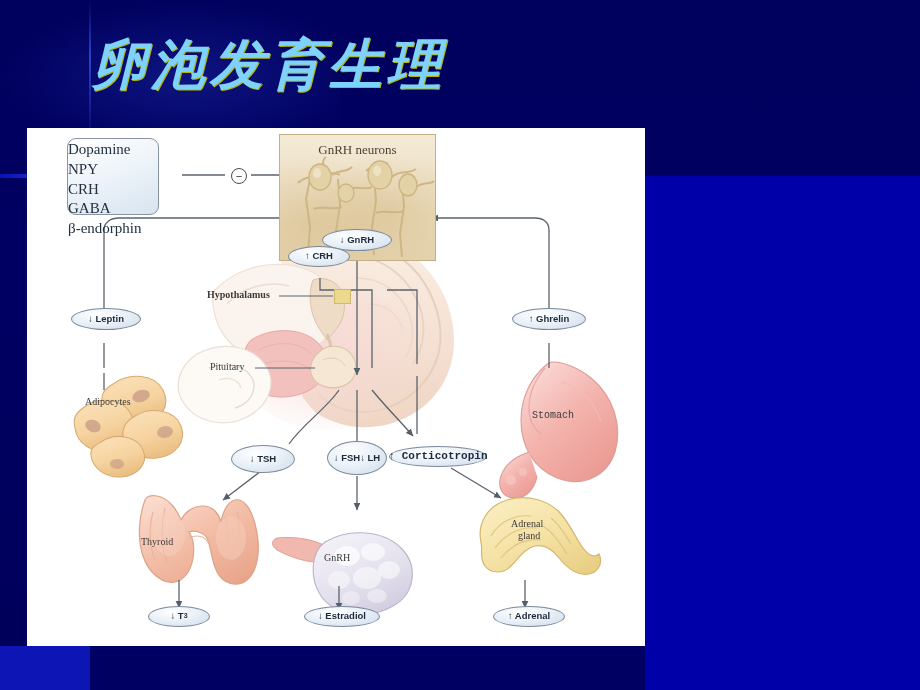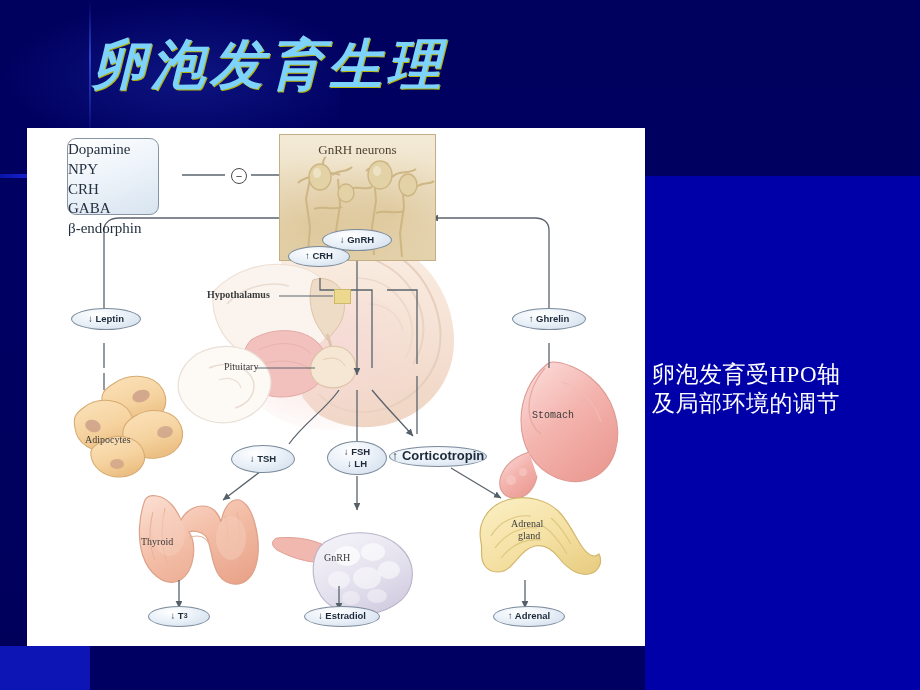--- a/index.html
+++ b/index.html
@@ -153,24 +153,20 @@
   <div class="bg-title-glow"></div>
   <div class="bg-vline"></div>
   <div class="bg-hline"></div>
   <div class="bg-right-panel"></div>
   <div class="bg-bottom-strip"></div>
   <div class="bg-bottom-right"></div>
   <div class="bg-bottom-left-block"></div>
 
   <div id="title">卵泡发育生理</div>
 
-  <div id="caption">
-    <div>卵泡发育受HPO轴</div>
-    <div>及局部环境的调节</div>
-  </div>
 
   <div id="figure">
 
     <svg id="figsvg" width="618" height="518" viewBox="0 0 618 518">
       <defs>
         <linearGradient id="brainG" x1="0" y1="0" x2="0" y2="1">
           <stop offset="0%" stop-color="#fbeee4"></stop>
           <stop offset="55%" stop-color="#f5e0d2"></stop>
           <stop offset="100%" stop-color="#efd3c1"></stop>
         </linearGradient>
@@ -394,44 +390,44 @@
           <ellipse cx="37" cy="38" rx="4" ry="5"></ellipse>
           <ellipse cx="97" cy="36" rx="4" ry="5"></ellipse>
         </g>
       </svg>
       <div class="neuron-caption">GnRH neurons</div>
     </div>
 
     <div class="hypo-marker"></div>
 
     <div class="acap" style="left:180px;top:161px;font-weight:bold;">Hypothalamus</div>
-    <div class="acap" style="left:183px;top:233px;margin-left:14px;">Pituitary</div>
-    <div class="acap" style="left:58px;top:268px;margin-top:38px;">Adipocytes</div>
+    <div class="acap" style="left:183px;top:233px;">Pituitary</div>
+    <div class="acap" style="left:58px;top:268px;">Adipocytes</div>
     <div class="acap" style="left:505px;top:282px;font-family:Liberation Mono, monospace;">Stomach</div>
     <div class="acap" style="left:114px;top:408px;">Thyroid</div>
     <div class="acap" style="left:297px;top:424px;">GnRH</div>
     <div class="acap" style="left:484px;top:390px;">Adrenal</div>
     <div class="acap" style="left:491px;top:402px;">gland</div>
 
     <div class="pill" style="left:295px;top:101px;width:70px;height:22px;">↓ GnRH</div>
 
     <div class="pill" style="left:261px;top:118px;width:62px;height:21px;">↑ CRH</div>
 
     <div class="pill" style="left:44px;top:180px;width:70px;height:22px;">↓ Leptin</div>
 
     <div class="pill" style="left:485px;top:180px;width:74px;height:22px;">↑ Ghrelin</div>
 
     <div class="pill" style="left:204px;top:317px;width:64px;height:28px;">↓ TSH</div>
 
-    <div class="pill two" style="left:300px;top:313px;width:60px;height:34px;flex-direction:column;">
+    <div class="pill two" style="left:300px;top:313px;width:60px;height:34px;flex-direction:row;">
       <span>↓ FSH</span>
       <span>↓ LH</span>
     </div>
 
-    <div class="pill" style="left:362px;top:318px;width:98px;height:21px;font-size:13px;">↑ Corticotropin</div>
+    <div class="pill" style="left:362px;top:318px;width:98px;height:21px;font-size:11px;font-family:Liberation Mono, monospace;">↑ Corticotropin</div>
 
     <div class="pill" style="left:121px;top:478px;width:62px;height:21px;">
       <span>↓ T</span>
         <sub>3</sub>
     </div>
 
     <div class="pill" style="left:277px;top:478px;width:76px;height:21px;">↓ Estradiol</div>
 
     <div class="pill" style="left:466px;top:478px;width:72px;height:21px;">↑ Adrenal</div>
 

